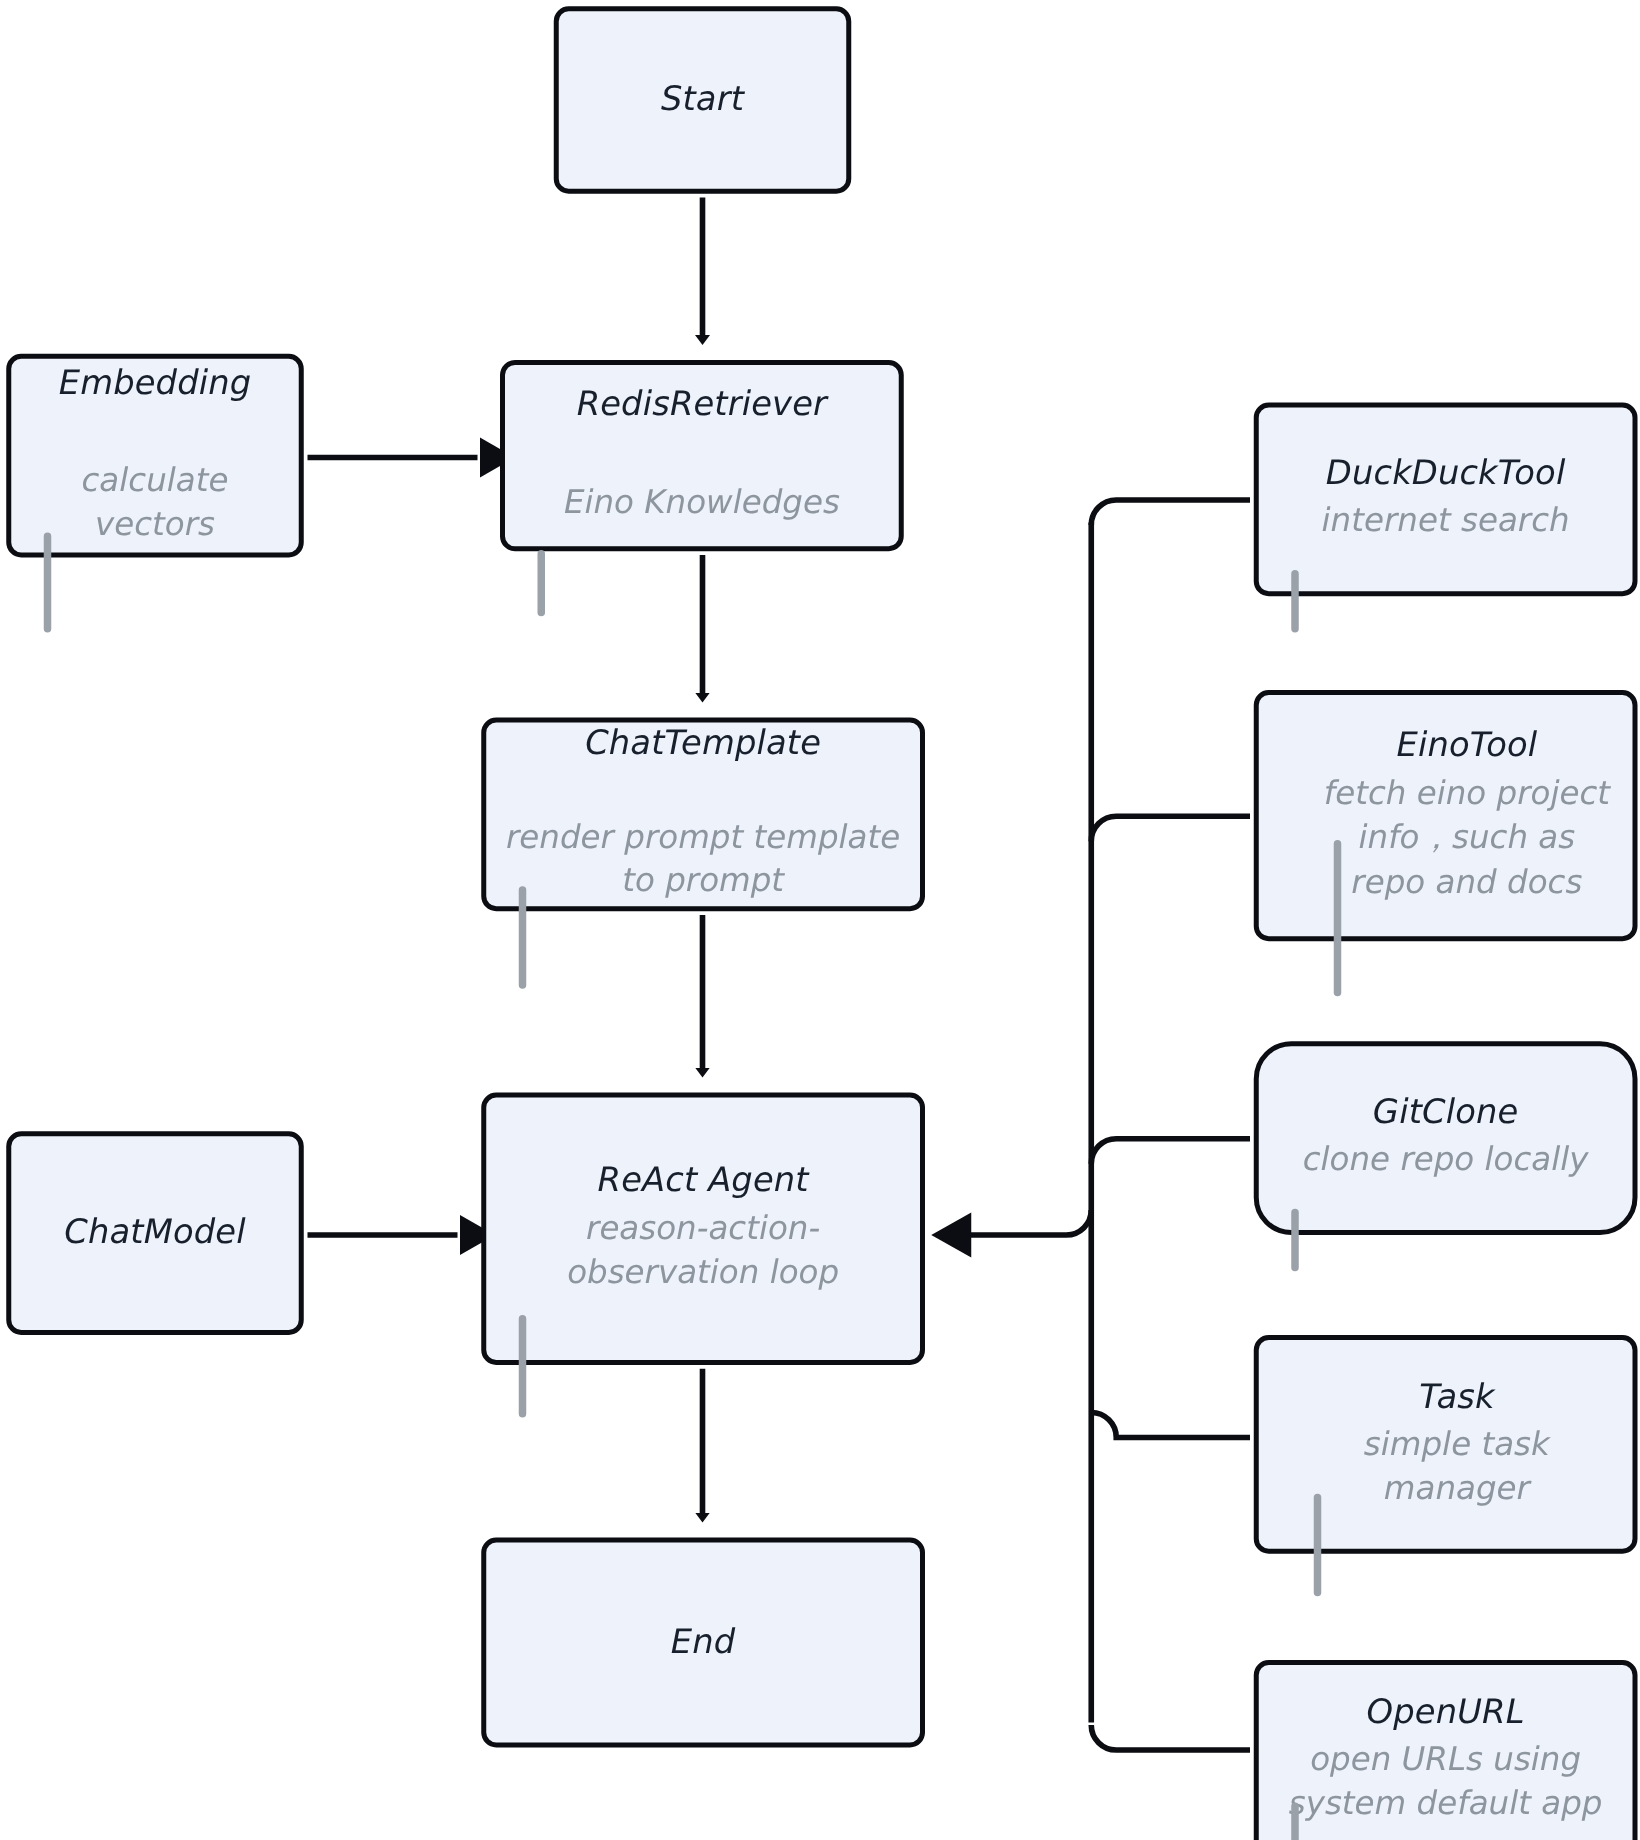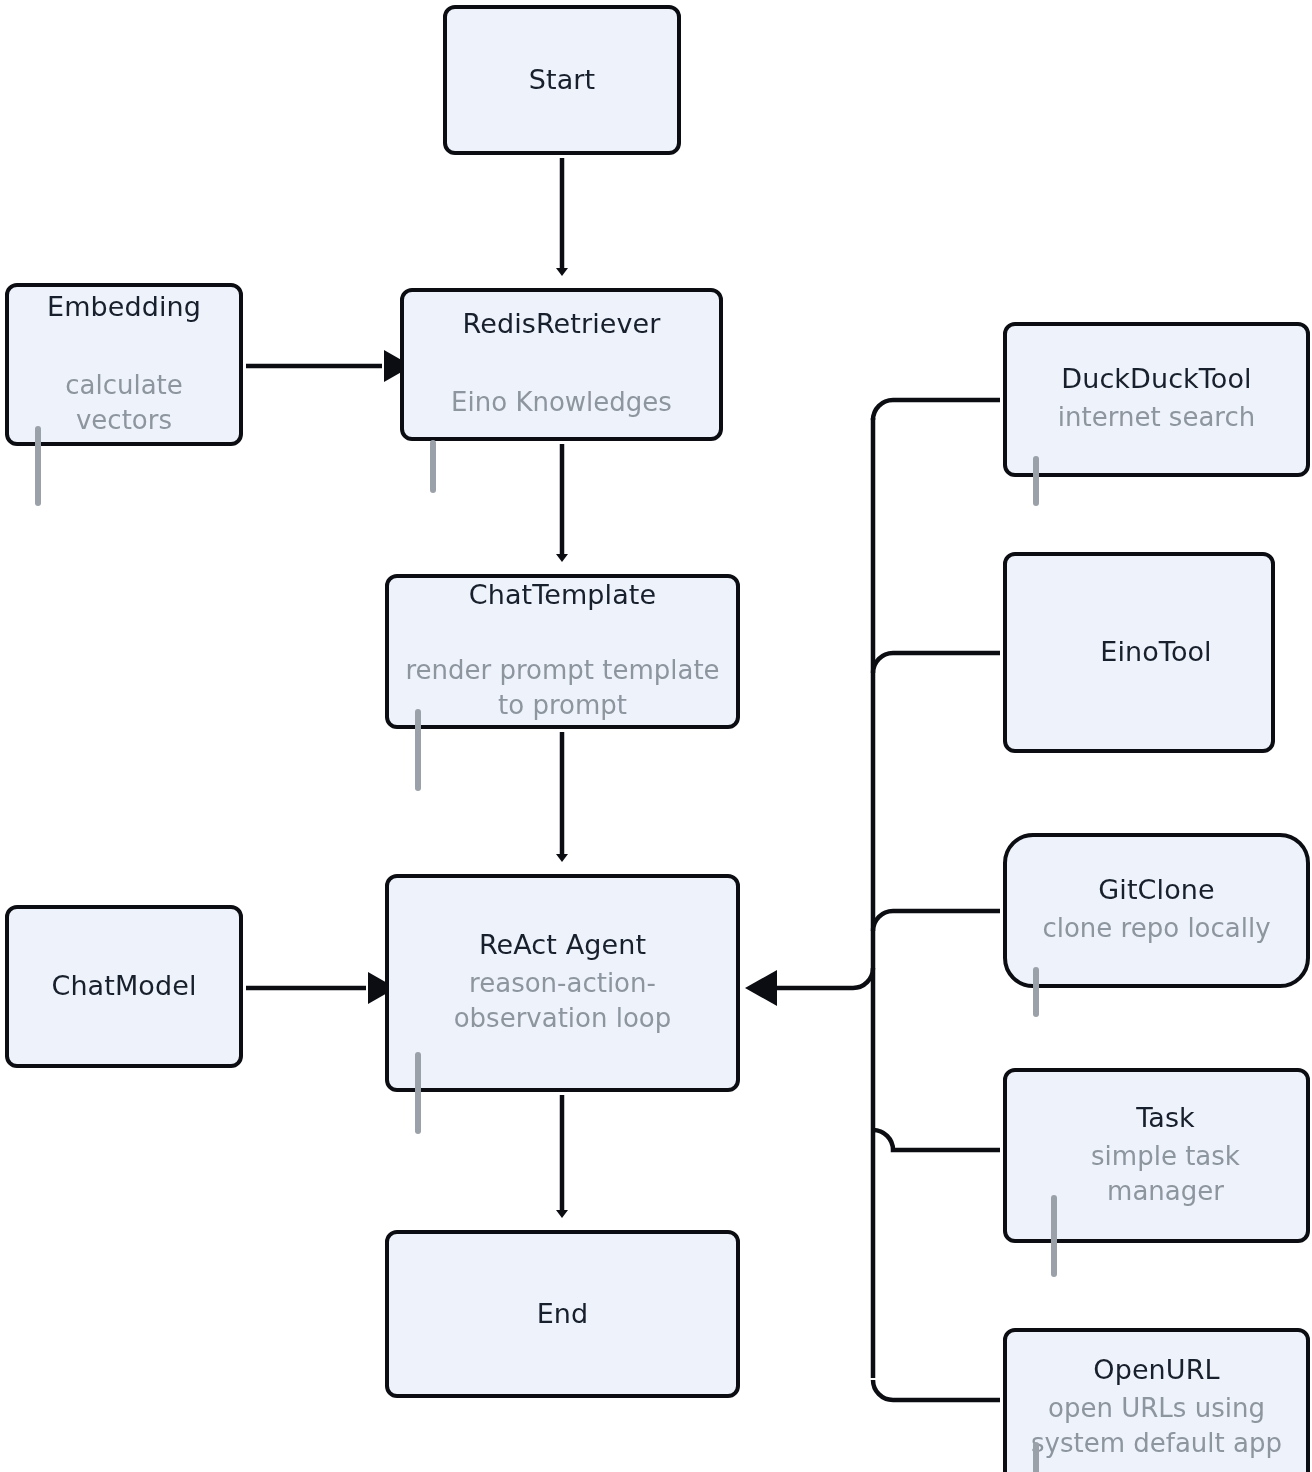--- a/index.html
+++ b/index.html
@@ -13,20 +13,21 @@
     position: relative;
     overflow: hidden;
     font-family: "DejaVu Sans", "Liberation Sans", sans-serif;
   }
 
   #canvas {
     position: absolute;
     inset: 0;
     width: 1312px;
     height: 1472px;
+    font-style: italic;
   }
 
   #edges {
     position: absolute;
     left: 0;
     top: 0;
     width: 1312px;
     height: 1472px;
     pointer-events: none;
   }
@@ -80,21 +81,21 @@
   
   .n-start      { left: 443px;  top: 5px;    width: 238px; height: 150px; }
   .n-embedding  { left: 5px;    top: 283px;  width: 238px; height: 163px; gap: 40px; }
   .n-redis      { left: 400px;  top: 288px;  width: 323px; height: 153px; gap: 40px; }
   .n-chattpl    { left: 385px;  top: 574px;  width: 355px; height: 155px; gap: 37px; }
   .n-react      { left: 385px;  top: 874px;  width: 355px; height: 218px; }
   .n-chatmodel  { left: 5px;    top: 905px;  width: 238px; height: 163px; }
   .n-end        { left: 385px;  top: 1230px; width: 355px; height: 168px; }
 
   .n-duck       { left: 1003px; top: 322px;  width: 307px; height: 155px; }
-  .n-eino       { left: 1003px; top: 552px;  width: 272px; height: 201px; padding-left: 48px; }
+  .n-eino       { left: 1003px; top: 552px;  width: 307px; height: 201px; padding-left: 48px; }
   .n-git        { left: 1003px; top: 833px;  width: 307px; height: 155px; border-radius: 30px; }
   .n-task       { left: 1003px; top: 1068px; width: 307px; height: 175px; padding-left: 32px; }
   .n-openurl    { left: 1003px; top: 1328px; width: 307px; height: 160px; }
 
   
   .n-embedding .accent-bar { left: 12px;  top: 62px;  height: 80px; }
   .n-redis     .accent-bar { left: 12px;  top: 59px;  height: 53px; }
   .n-chattpl   .accent-bar { left: 12px;  top: 60px;  height: 82px; }
   .n-react     .accent-bar { left: 12px;  top: 90px;  height: 82px; }
   .n-duck      .accent-bar { left: 12px;  top: 60px;  height: 50px; }
@@ -197,20 +198,24 @@
   <div class="node with-bar n-duck">
     <div class="title">DuckDuckTool</div>
     <div class="body">
       <span class="accent-bar"></span>
       <div class="subtitle">internet search</div>
     </div>
   </div>
 
   <div class="node with-bar n-eino">
     <div class="title">EinoTool</div>
+    <div class="body">
+      <span class="accent-bar"></span>
+      <div class="subtitle">fetch eino project info，such as repo and docs</div>
+    </div>
   </div>
 
   <div class="node with-bar n-git">
     <div class="title">GitClone</div>
     <div class="body">
       <span class="accent-bar"></span>
       <div class="subtitle">clone repo locally</div>
     </div>
   </div>
 

